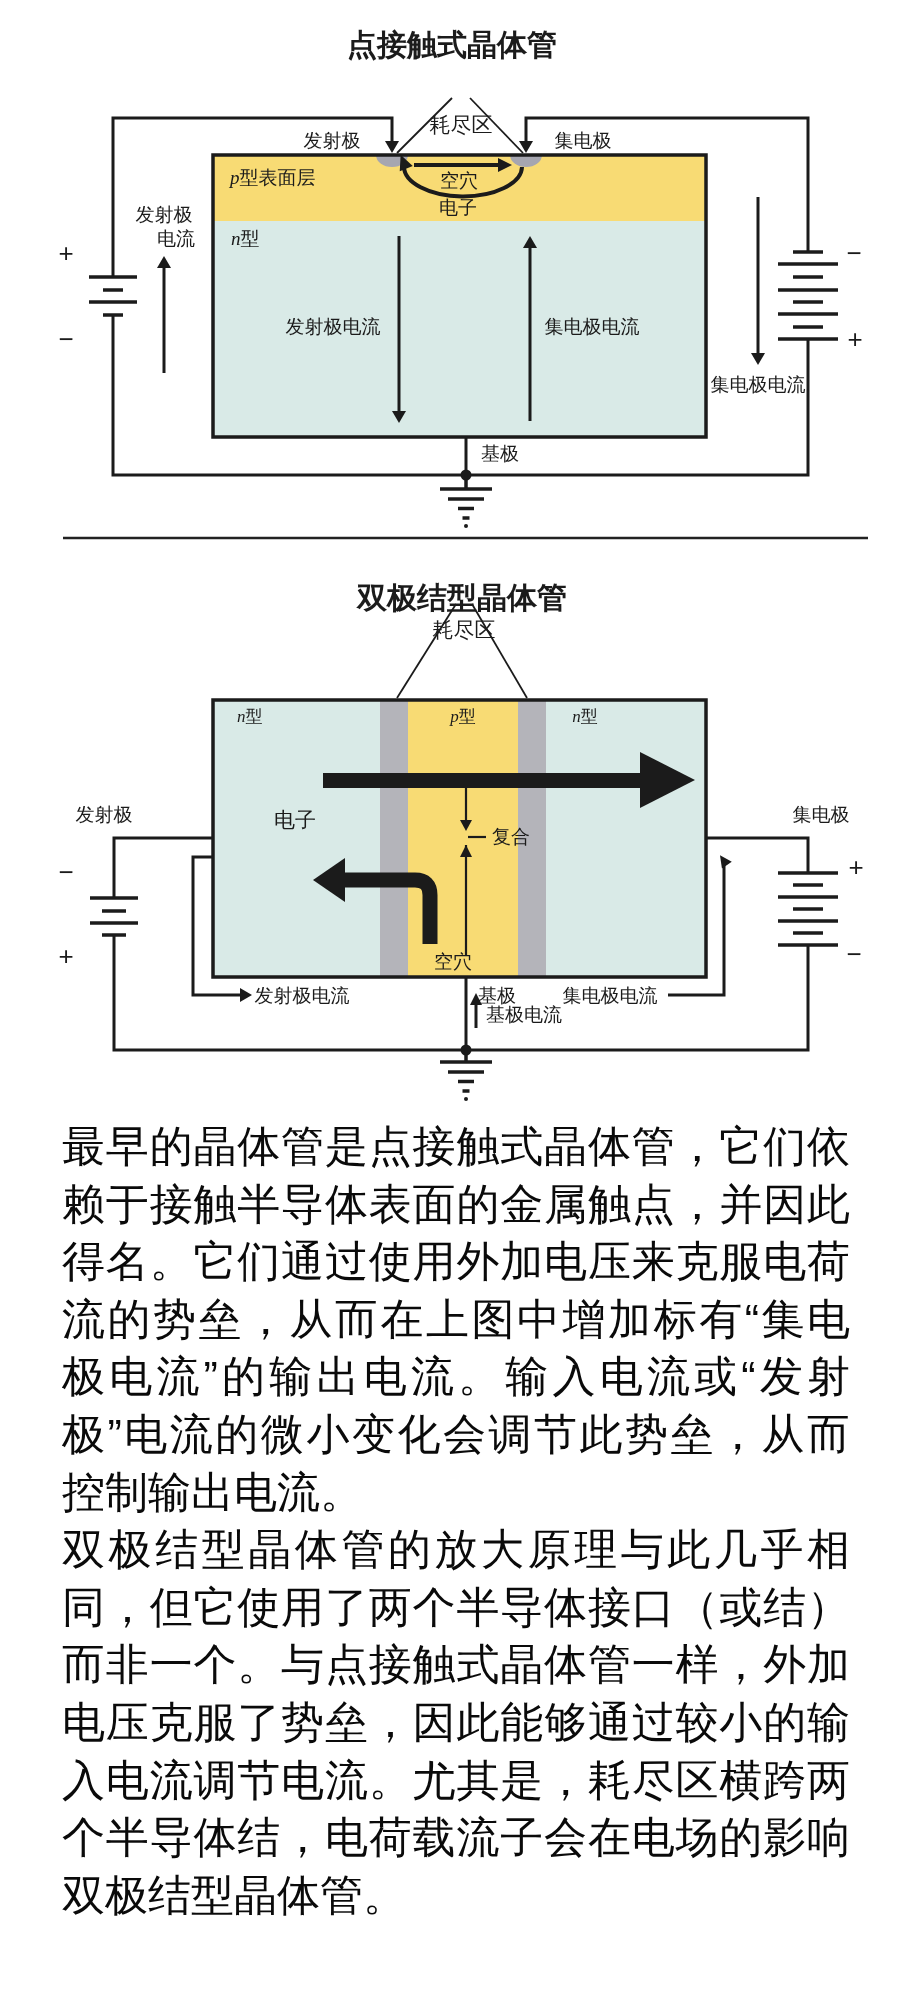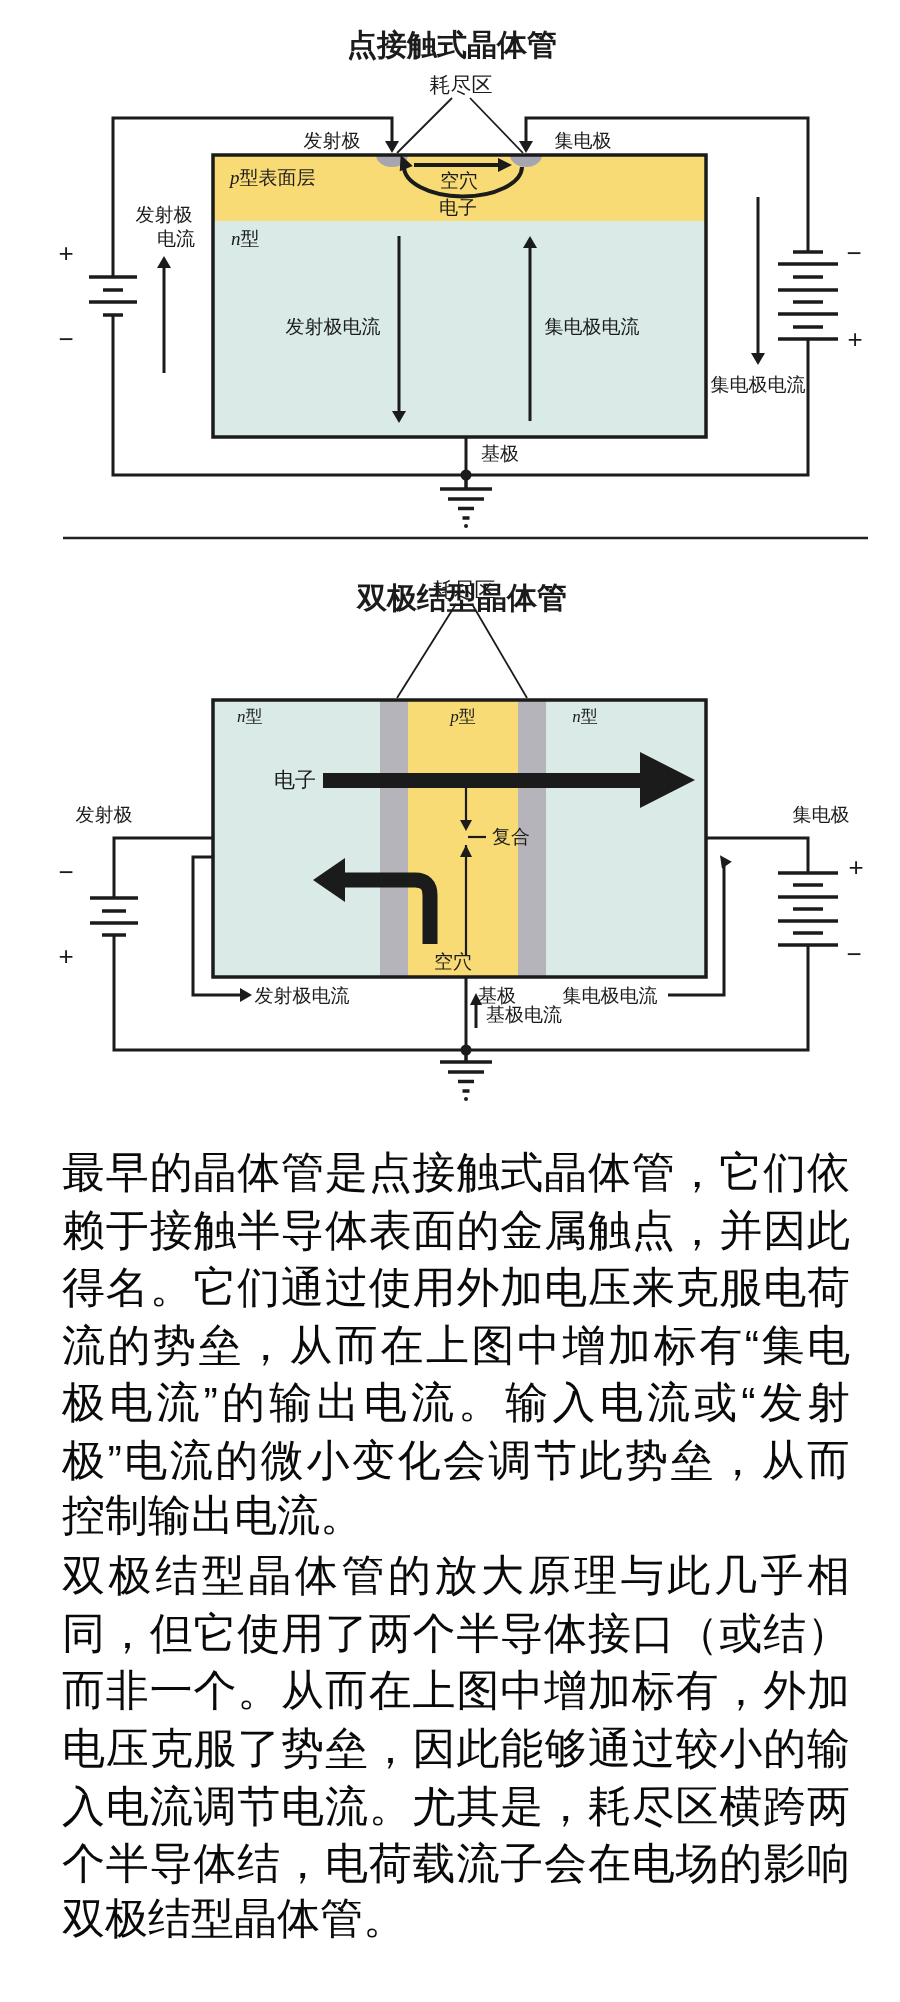--- a/index.html
+++ b/index.html
@@ -5,27 +5,27 @@
   html,body{margin:0;padding:0;background:#ffffff;}
   #canvas{position:relative;width:900px;height:2002px;background:#fff;overflow:hidden;
           font-family:"Liberation Sans","DejaVu Sans",sans-serif;color:#111;}
   #lineart{position:absolute;left:0;top:0;}
   .lbl{position:absolute;white-space:nowrap;line-height:1.15;color:#1b1b1b;}
   .ctr{transform:translateX(-50%);}
   .bold{font-weight:700;}
   .it{font-style:italic;font-family:"Liberation Serif","DejaVu Serif",serif;}
   .sign{font-size:26px;font-weight:500;}
   .fs30{font-size:30px;}
-  .fs21{font-size:21px;}
+  .fs21{font-size:21px;margin-top:40px;}
   .fs19{font-size:19px;}
   .fs17{font-size:17px;}
-  #article{position:absolute;left:62px;top:1144px;width:788px;}
+  #article{position:absolute;left:62px;top:1118px;width:788px;}
   .tline{font-size:43px;line-height:57.6px;height:57.6px;letter-spacing:0px;
          text-align:justify;text-align-last:justify;color:#0a0a0a;}
-  .tline.last{text-align:right;text-align-last:left;font-family:Liberation Mono, monospace;}
+  .tline.last{text-align:right;text-align-last:left;}
 </style>
 </head>
 <body>
 
 <div id="canvas">
 
   <svg id="lineart" width="900" height="2002" viewBox="0 0 900 2002">
 
     <g stroke="#1B1B1B" stroke-width="3" fill="none">
       <path d="M113,277 V118 H392 V141"></path>
@@ -205,20 +205,20 @@
   <div id="article">
     <div class="tline">最早的晶体管是点接触式晶体管，它们依</div>
     <div class="tline">赖于接触半导体表面的金属触点，并因此</div>
     <div class="tline">得名。它们通过使用外加电压来克服电荷</div>
     <div class="tline">流的势垒，从而在上图中增加标有“集电</div>
     <div class="tline">极电流”的输出电流。输入电流或“发射</div>
     <div class="tline">极”电流的微小变化会调节此势垒，从而</div>
     <div class="tline last">控制输出电流。</div>
     <div class="tline">双极结型晶体管的放大原理与此几乎相</div>
     <div class="tline">同，但它使用了两个半导体接口（或结）</div>
-    <div class="tline">而非一个。从而在上图中增加标有，外加</div>
+    <div class="tline">而非一个。与点接触式晶体管一样，外加</div>
     <div class="tline">电压克服了势垒，因此能够通过较小的输</div>
     <div class="tline">入电流调节电流。尤其是，耗尽区横跨两</div>
     <div class="tline">个半导体结，电荷载流子会在电场的影响</div>
     <div class="tline last">双极结型晶体管。</div>
   </div>
 
 </div>
 
 </body></html>

